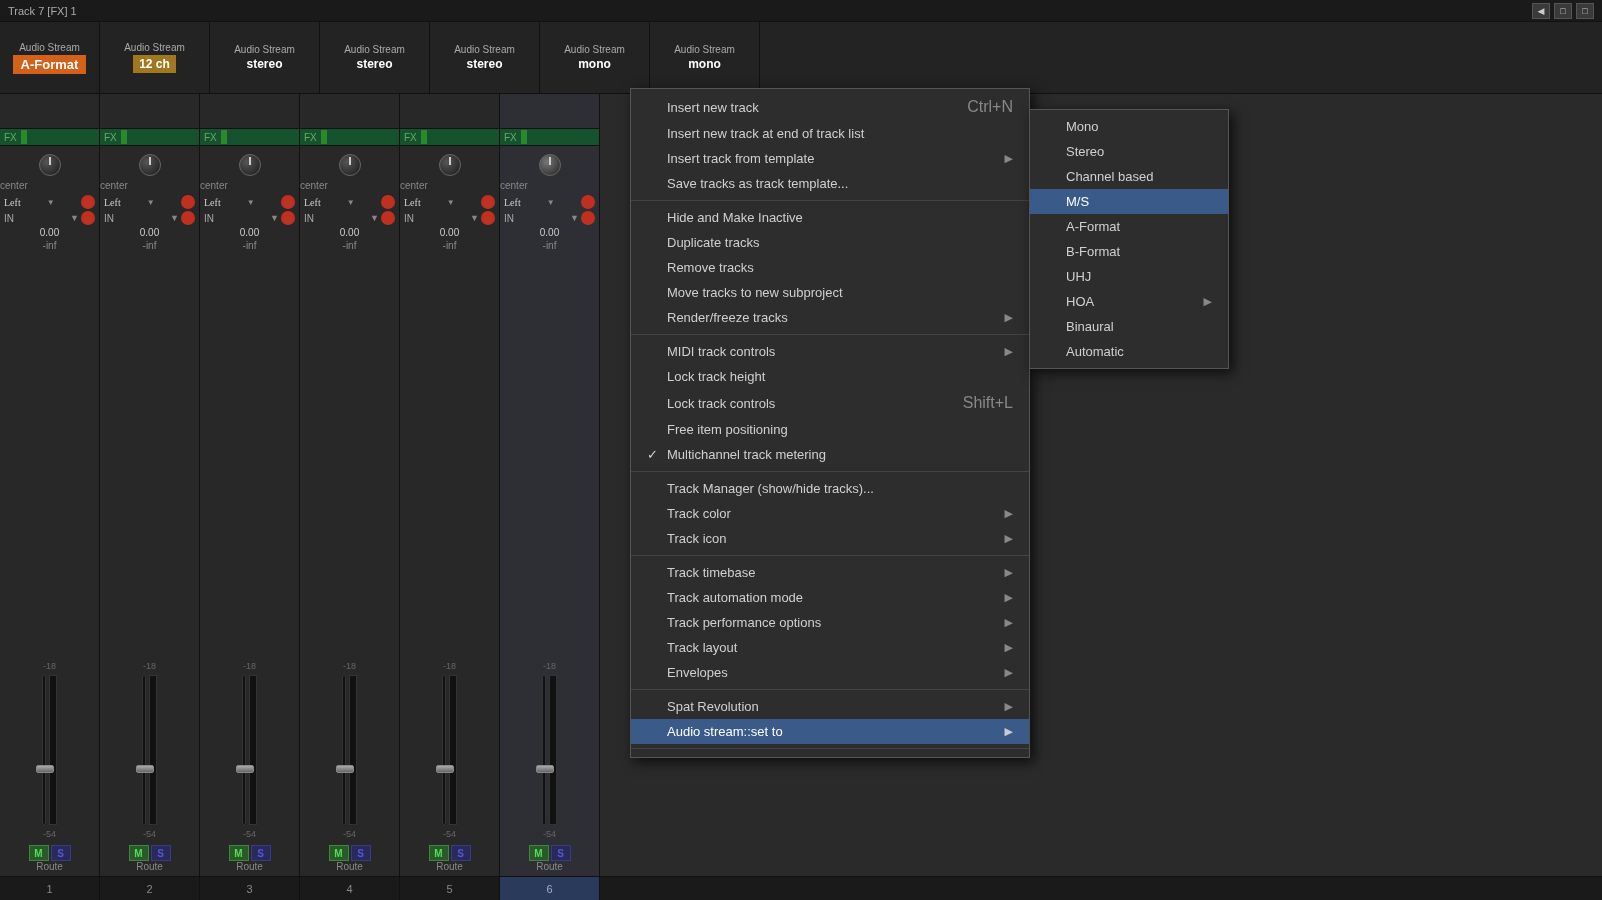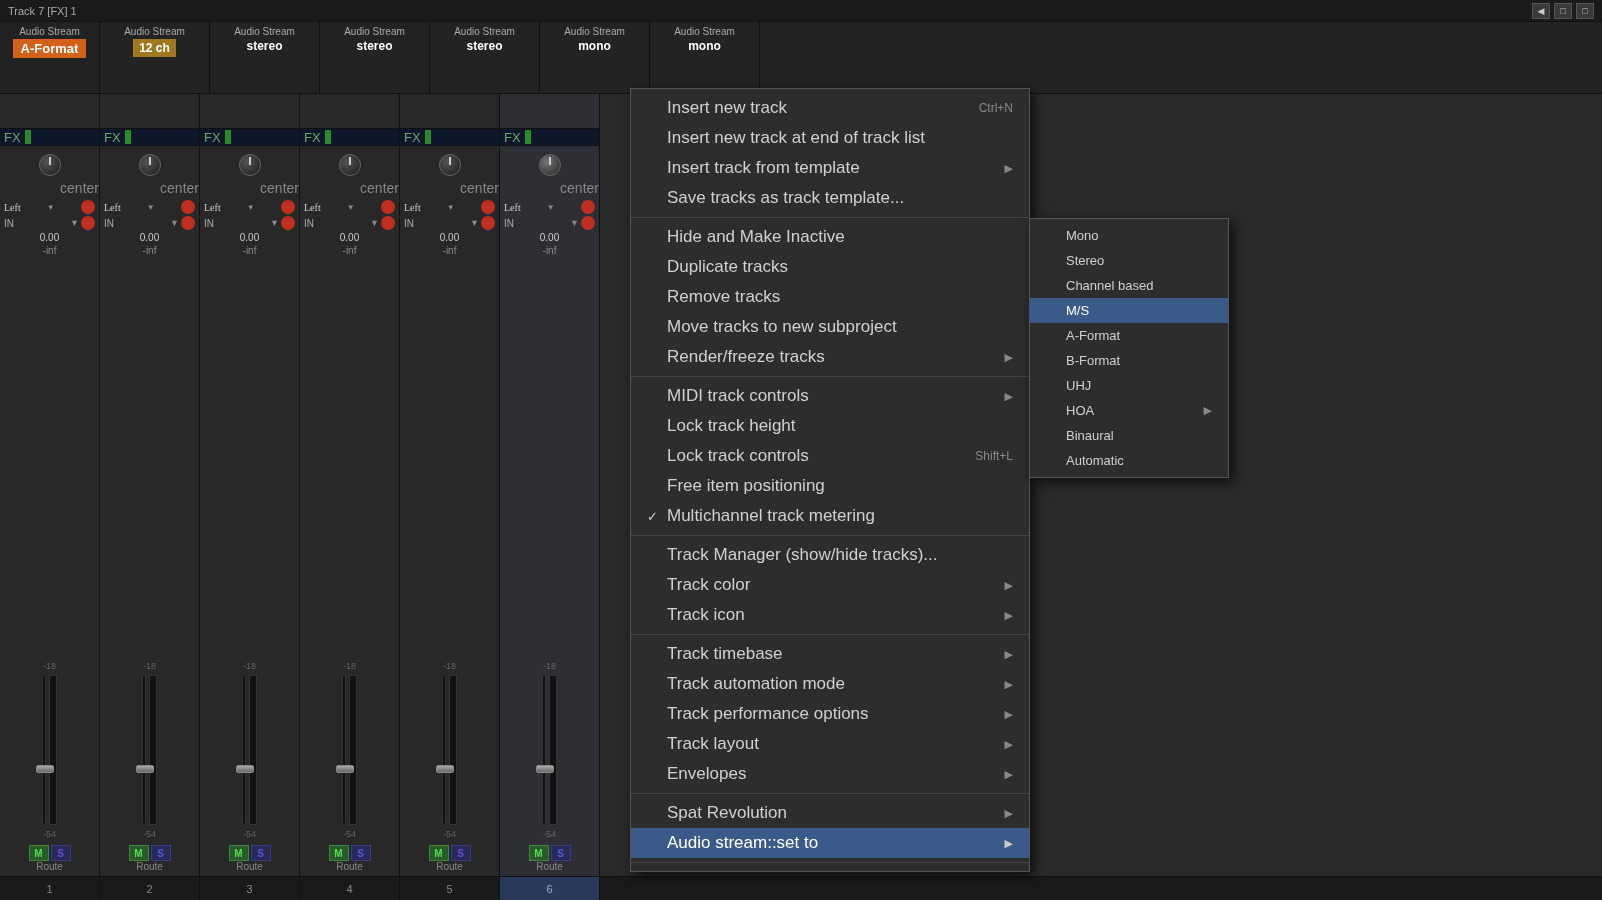--- a/index.html
+++ b/index.html
@@ -47,20 +47,21 @@
     .track-headers {
       display: flex;
       height: 72px;
       background: #232323;
       border-bottom: 1px solid #111;
     }
     .track-header {
       display: flex;
       flex-direction: column;
       align-items: center;
+      justify-content: center;
       border-right: 1px solid #111;
       padding: 4px 6px;
       min-width: 110px;
       max-width: 110px;
       gap: 2px;
     }
     .track-header:first-child {
       min-width: 100px;
       max-width: 100px;
     }
@@ -102,26 +103,26 @@
       background: #282828;
       padding: 4px 0;
       position: relative;
     }
     .channel-strip:first-child {
       min-width: 100px;
     }
 
     .fx-bar {
       height: 18px;
-      background: #0f172a;
+      background: #14532d;
       display: flex;
       align-items: center;
       padding: 0 4px;
       gap: 4px;
-      font-size: 13px;
+      font-size: 10px;
       color: #6a6;
       border-top: 1px solid #111;
       border-bottom: 1px solid #111;
       margin-bottom: 4px;
     }
     .fx-indicator {
       width: 6px;
       height: 14px;
       background: #2a8a2a;
     }
@@ -145,22 +146,22 @@
       top: 50%;
       left: 50%;
       width: 2px;
       height: 8px;
       background: #ccc;
       transform: translate(-50%, -100%);
       transform-origin: bottom center;
     }
 
     .pan-label {
-      text-align: right;
-      font-size: 14px;
+      text-align: left;
+      font-size: 10px;
       color: #888;
       margin-bottom: 4px;
     }
 
     .routing-row {
       display: flex;
       align-items: center;
       justify-content: space-between;
       padding: 0 4px;
       margin-bottom: 2px;
@@ -323,25 +324,25 @@
       cursor: pointer;
       white-space: nowrap;
       position: relative;
     }
     .menu-item.highlighted {
       background: #3a5a8a;
       color: #fff;
     }
     .menu-item .menu-label {
       flex: 1;
-      font-size: 17px;
+      font-size: 13px;
       color: #d0d0d0;
     }
     .menu-item .menu-shortcut {
-      font-size: 12px;
+      font-size: 16px;
       color: #888;
       margin-left: 24px;
     }
     .menu-item .menu-arrow {
       font-size: 11px;
       color: #888;
       margin-left: 8px;
     }
     .menu-item .menu-check {
       width: 16px;

